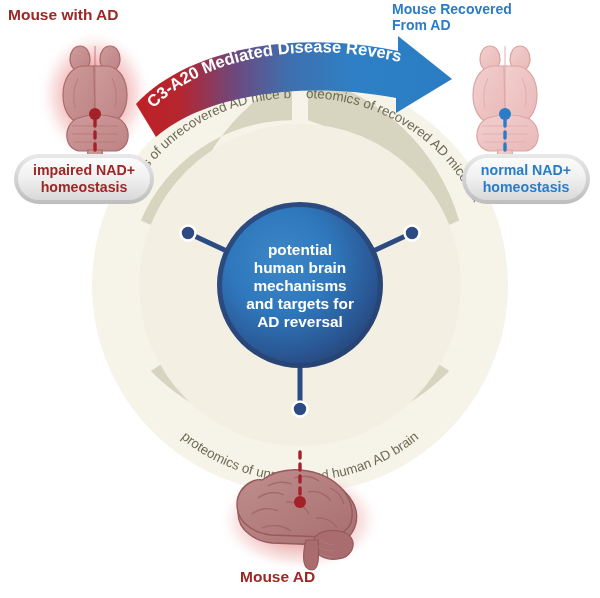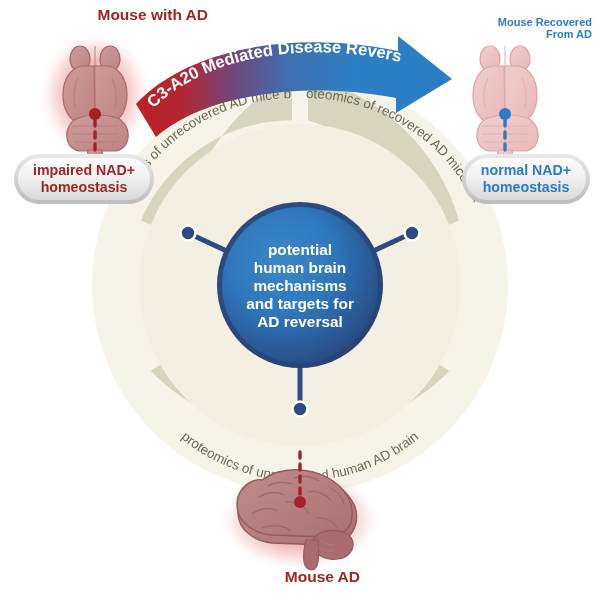--- a/index.html
+++ b/index.html
@@ -1,22 +1,22 @@
 <!DOCTYPE html>
 <html><head>
 <meta charset="utf-8">
 <style>
   html,body{margin:0;padding:0;background:#ffffff;}
   body{width:600px;height:598px;position:relative;overflow:hidden;
        font-family:"Liberation Sans", sans-serif;}
   .stage{position:absolute;left:0;top:0;width:600px;height:598px;}
   svg{display:block;}
-  .ttl{position:absolute;text-align:right;font-weight:bold;line-height:1.12;}
+  .ttl{position:absolute;text-align:left;font-weight:bold;line-height:1.12;}
   #title-left{left:8px;top:6px;width:200px;font-size:15.5px;color:#9c2725;}
-  #title-right{left:392px;top:16px;width:200px;font-size:11px;color:#2a7cc7;}
+  #title-right{left:392px;top:2px;width:200px;font-size:14px;color:#2a7cc7;}
   #title-bottom{left:240px;top:568px;width:120px;font-size:15.5px;color:#9c2725;}
 </style>
 </head>
 <body>
 
 <div class="stage">
 
 <svg width="600" height="598" viewBox="0 0 600 598">
   <defs>
     <radialGradient id="gMouseGlow" cx="50%" cy="50%" r="50%">

